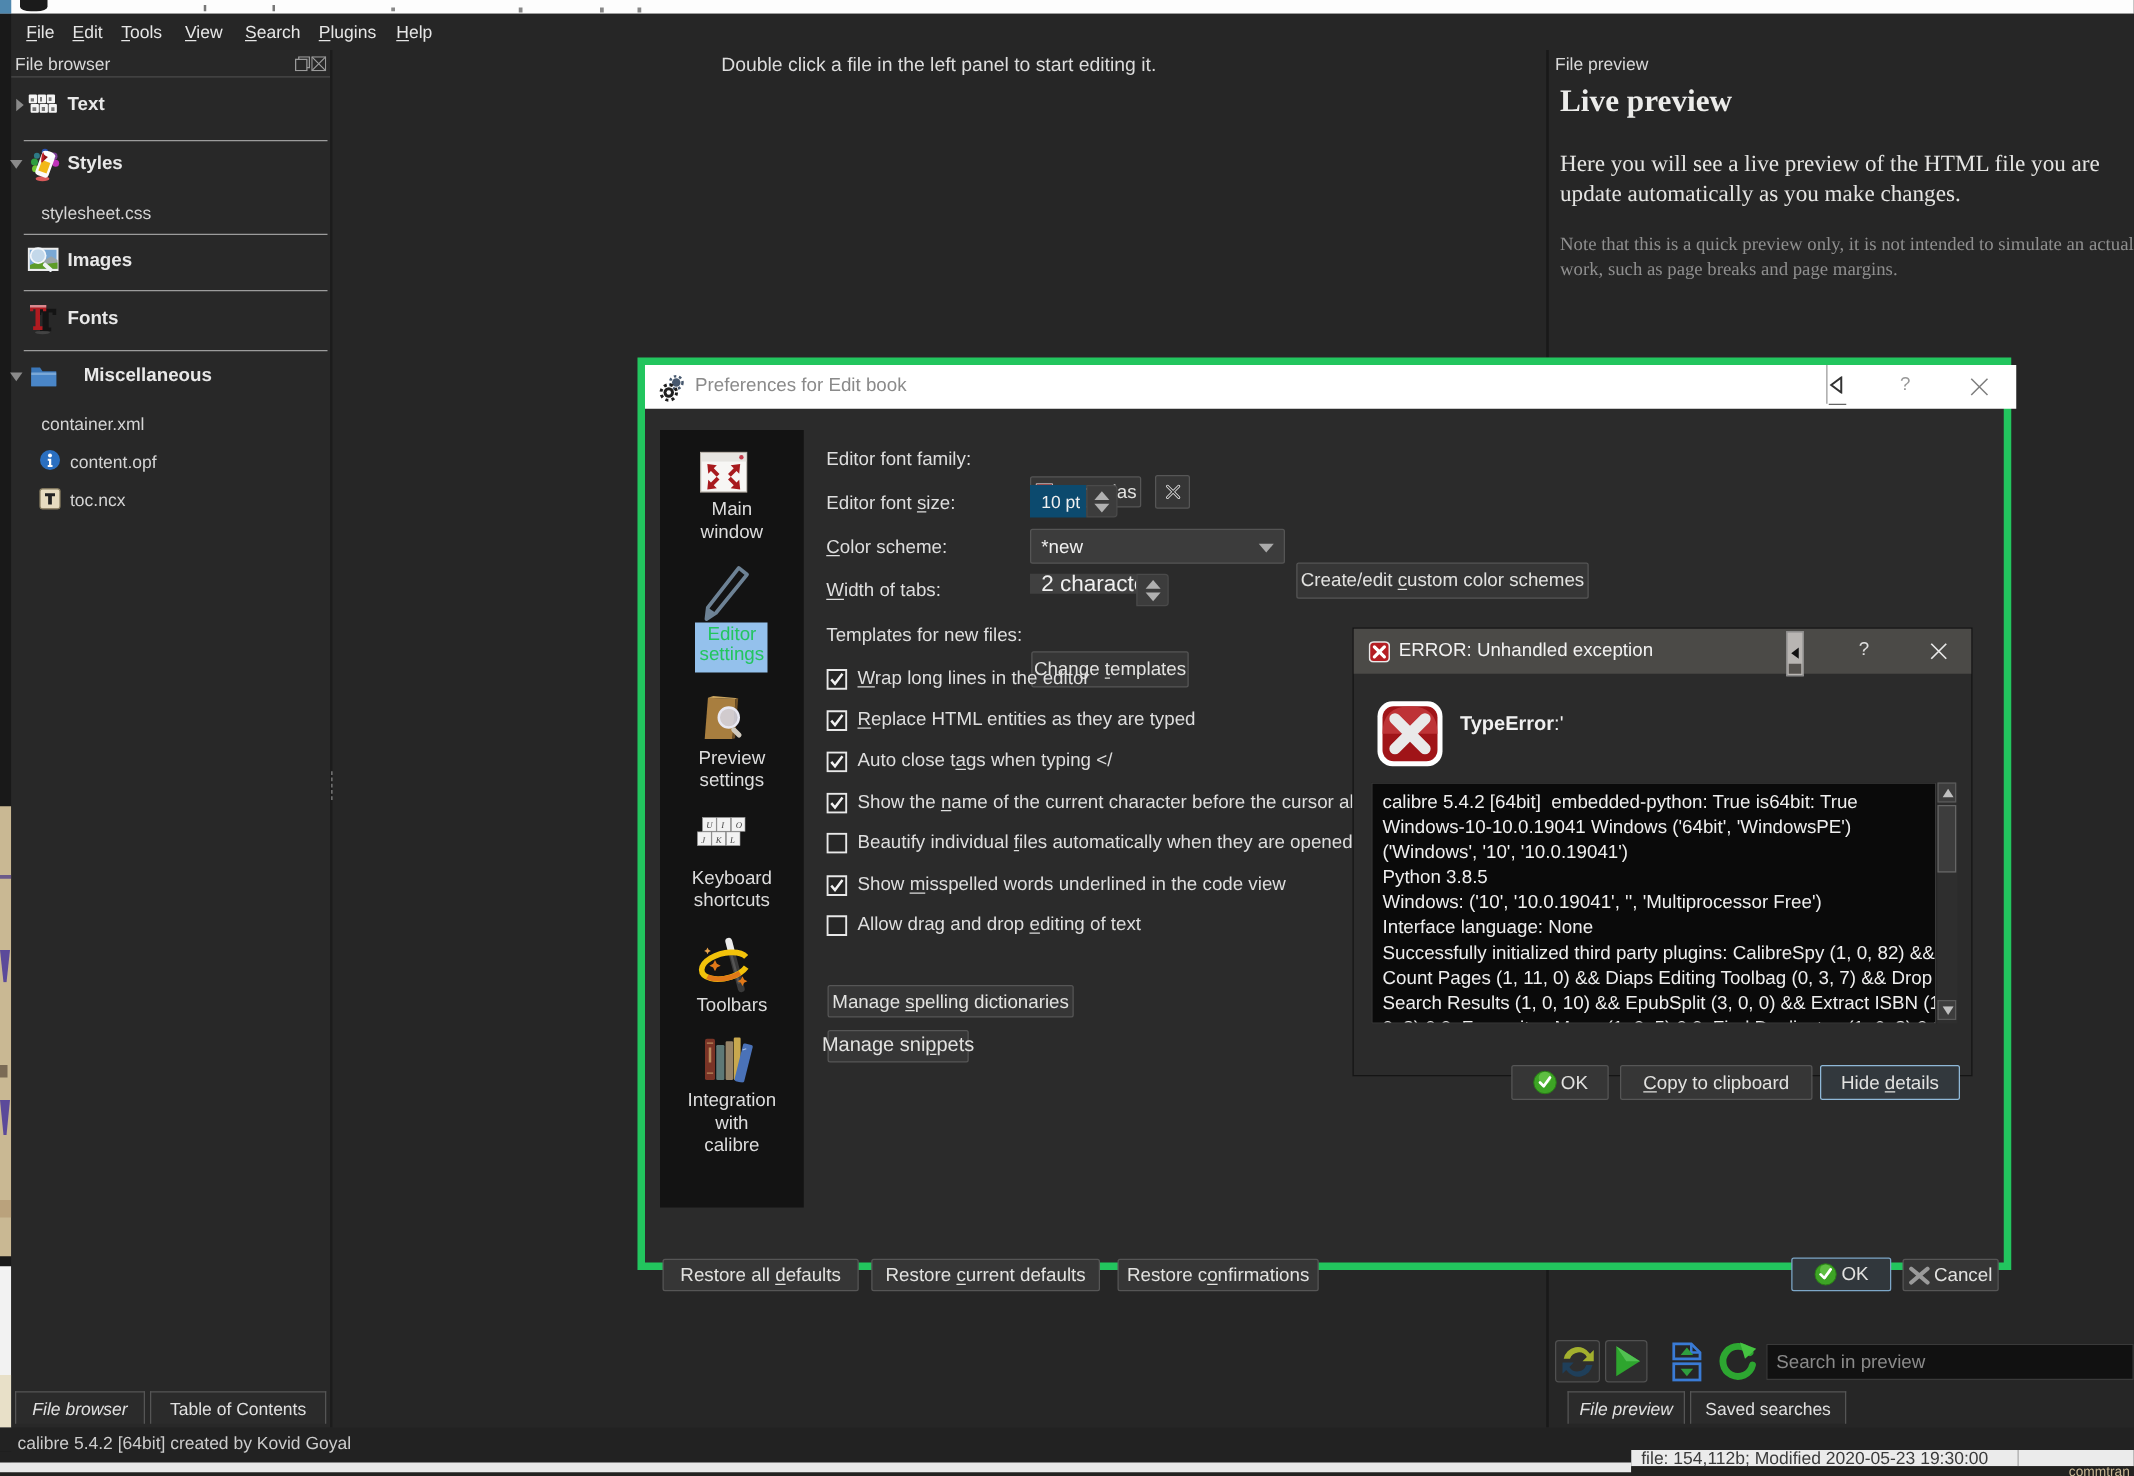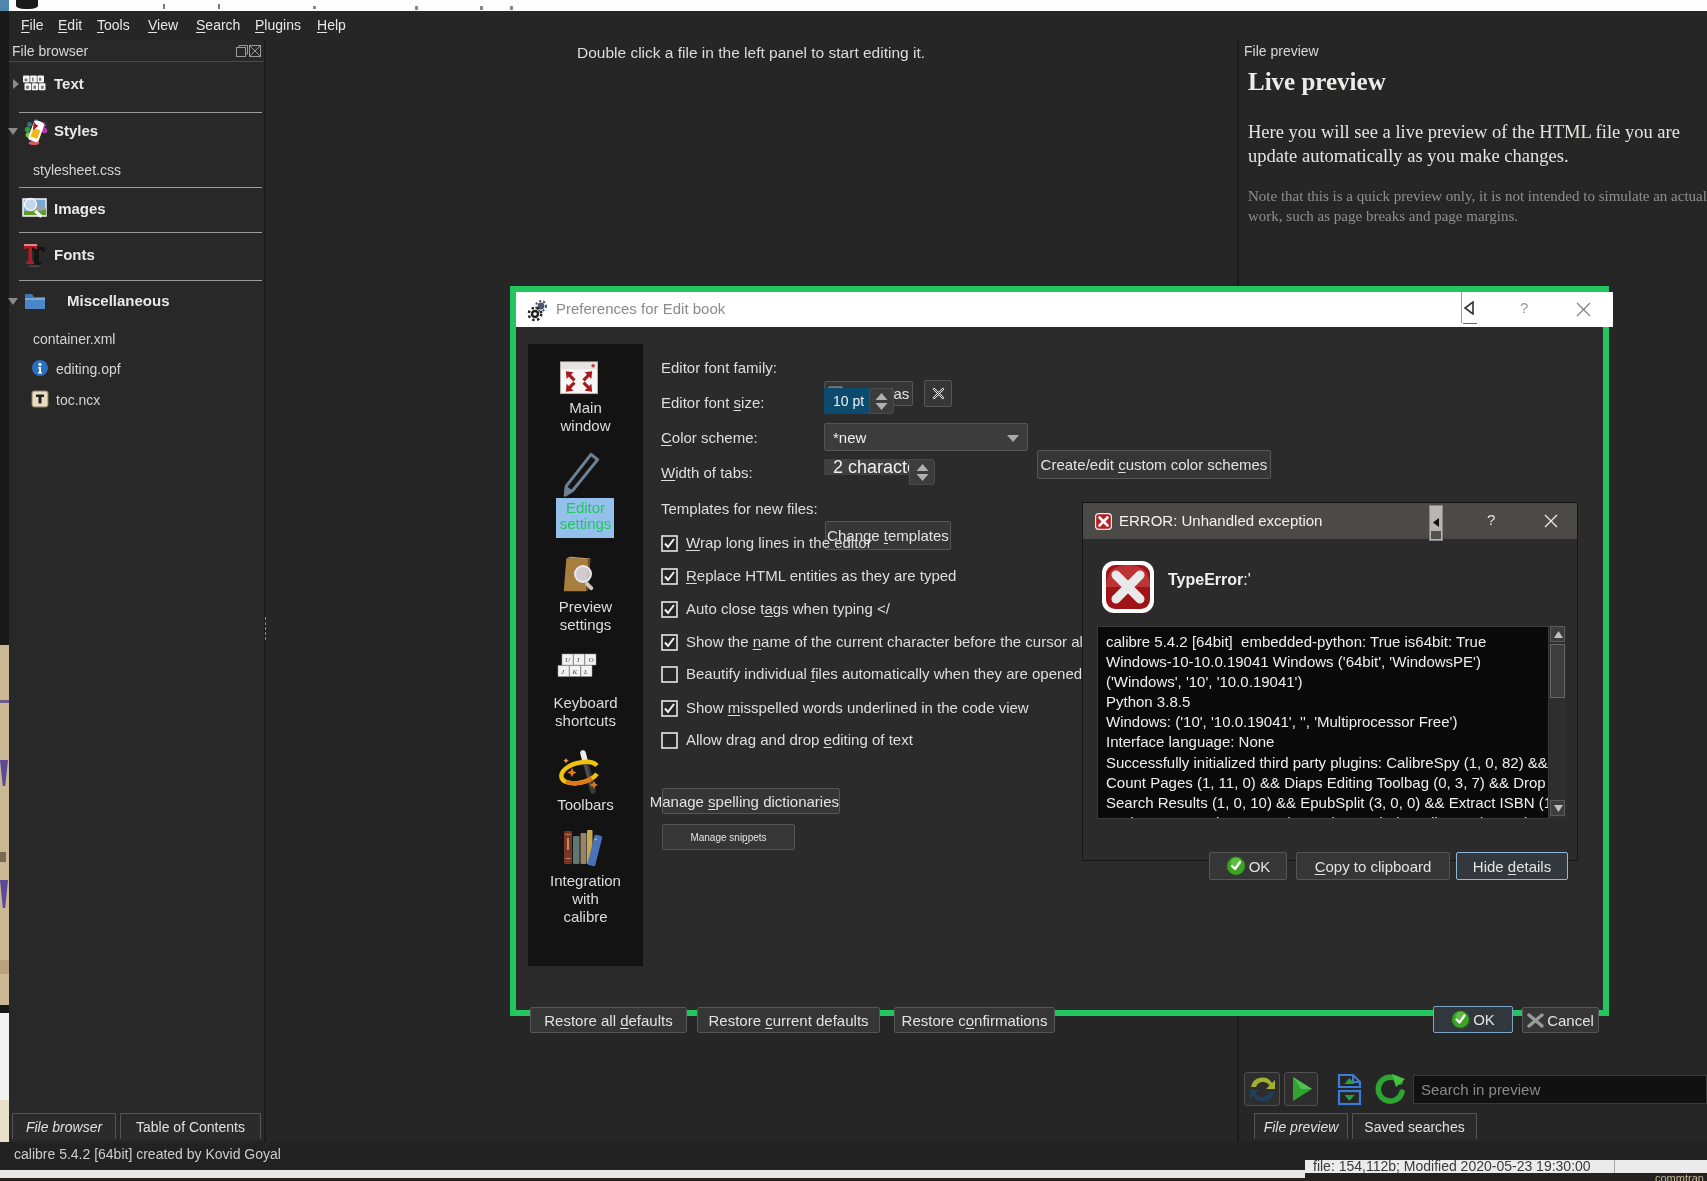--- a/index.html
+++ b/index.html
@@ -132,21 +132,21 @@
     <path d="M2 9 L22 9 L22 11 L2 11 Z" fill="#7aa8d8"></path>
     <rect x="2" y="11" width="20" height="9" fill="#4a86c8"></rect>
   </svg>
   <div class="abs" style="left:54px;top:292px;color:#e8e8e8;font-size:15px;font-weight:bold;margin-left:13px;">Miscellaneous</div>
   <div class="abs" style="left:33px;top:331px;color:#d4d4d4;font-size:14px;">container.xml</div>
   <svg class="abs" style="left:31px;top:359px;" width="18" height="18" viewBox="0 0 18 18">
     <circle cx="9" cy="9" r="8" fill="#2a6fc0"></circle>
     <circle cx="9" cy="5.4" r="1.6" fill="#fff"></circle>
     <path d="M7.2 8 L10 8 L10 13 L11 13 L11 14.5 L7.2 14.5 L7.2 13 L8.2 13 L8.2 9.5 L7.2 9.5 Z" fill="#fff"></path>
   </svg>
-  <div class="abs" style="left:56px;top:361px;color:#d4d4d4;font-size:14px;">editing.opf</div>
+  <div class="abs" style="left:56px;top:361px;color:#d4d4d4;font-size:14px;">content.opf</div>
   <svg class="abs" style="left:31px;top:390px;" width="18" height="18" viewBox="0 0 18 18">
     <rect x="1" y="1" width="16" height="16" rx="2" fill="#e7dcc0" stroke="#8a7f62" stroke-width="1"></rect>
     <path d="M5 4.5 L13 4.5 L13 7 L10.5 7 L10.5 13.5 L7.5 13.5 L7.5 7 L5 7 Z" fill="#222"></path>
   </svg>
   <div class="abs" style="left:56px;top:392px;color:#d4d4d4;font-size:14px;">toc.ncx</div>
 </div>
 
 <div class="abs" style="left:264px;top:40px;width:2px;height:1102px;background:#1c1c1c;"></div>
 <div class="abs" style="left:265px;top:617px;width:1px;height:3px;background:#888;"></div>
 <div class="abs" style="left:265px;top:622px;width:1px;height:3px;background:#888;"></div>
@@ -384,24 +384,24 @@
     <svg class="abs" style="left:145px;top:408px;" width="17" height="17" viewBox="0 0 17 17">
         <rect x="1" y="1" width="15" height="15" fill="#262626" stroke="#e8e8e8" stroke-width="1.6"></rect>
         <path d="M4 8.5 L7 12 L13 4" fill="none" stroke="#f2f2f2" stroke-width="2"></path>
       </svg>
     <div class="abs" style="left:170px;top:407px;color:#dedede;font-size:15px;">Show <u>m</u>isspelled words underlined in the code view</div>
     <svg class="abs" style="left:145px;top:440px;" width="17" height="17" viewBox="0 0 17 17">
         <rect x="1" y="1" width="15" height="15" fill="#262626" stroke="#e8e8e8" stroke-width="1.6"></rect>
       </svg>
     <div class="abs" style="left:170px;top:439px;color:#dedede;font-size:15px;">Allow drag and drop <u>e</u>diting of text</div>
   </div>
-  <div class="btn" style="left:146px;top:469px;width:178px;height:26px;font-size:15px;justify-content:flex-end;">
+  <div class="btn" style="left:146px;top:469px;width:197px;height:26px;font-size:15px;">
       <span class="lbl">Manage <u>s</u>pelling dictionaries</span>
     </div>
-  <div class="btn" style="left:146px;top:505px;width:133px;height:26px;font-size:10px;">
+  <div class="btn" style="left:146px;top:505px;width:113px;height:26px;font-size:16px;">
       <span class="lbl">Manage sni<u>p</u>pets</span>
     </div>
 
   <div class="btn" style="left:14px;top:688px;width:157px;height:26px;font-size:15px;">
       <span class="lbl">Restore all <u>d</u>efaults</span>
     </div>
   <div class="btn" style="left:181px;top:688px;width:183px;height:26px;font-size:15px;">
       <span class="lbl">Restore <u>c</u>urrent defaults</span>
     </div>
   <div class="btn" style="left:378px;top:688px;width:161px;height:26px;font-size:15px;">

